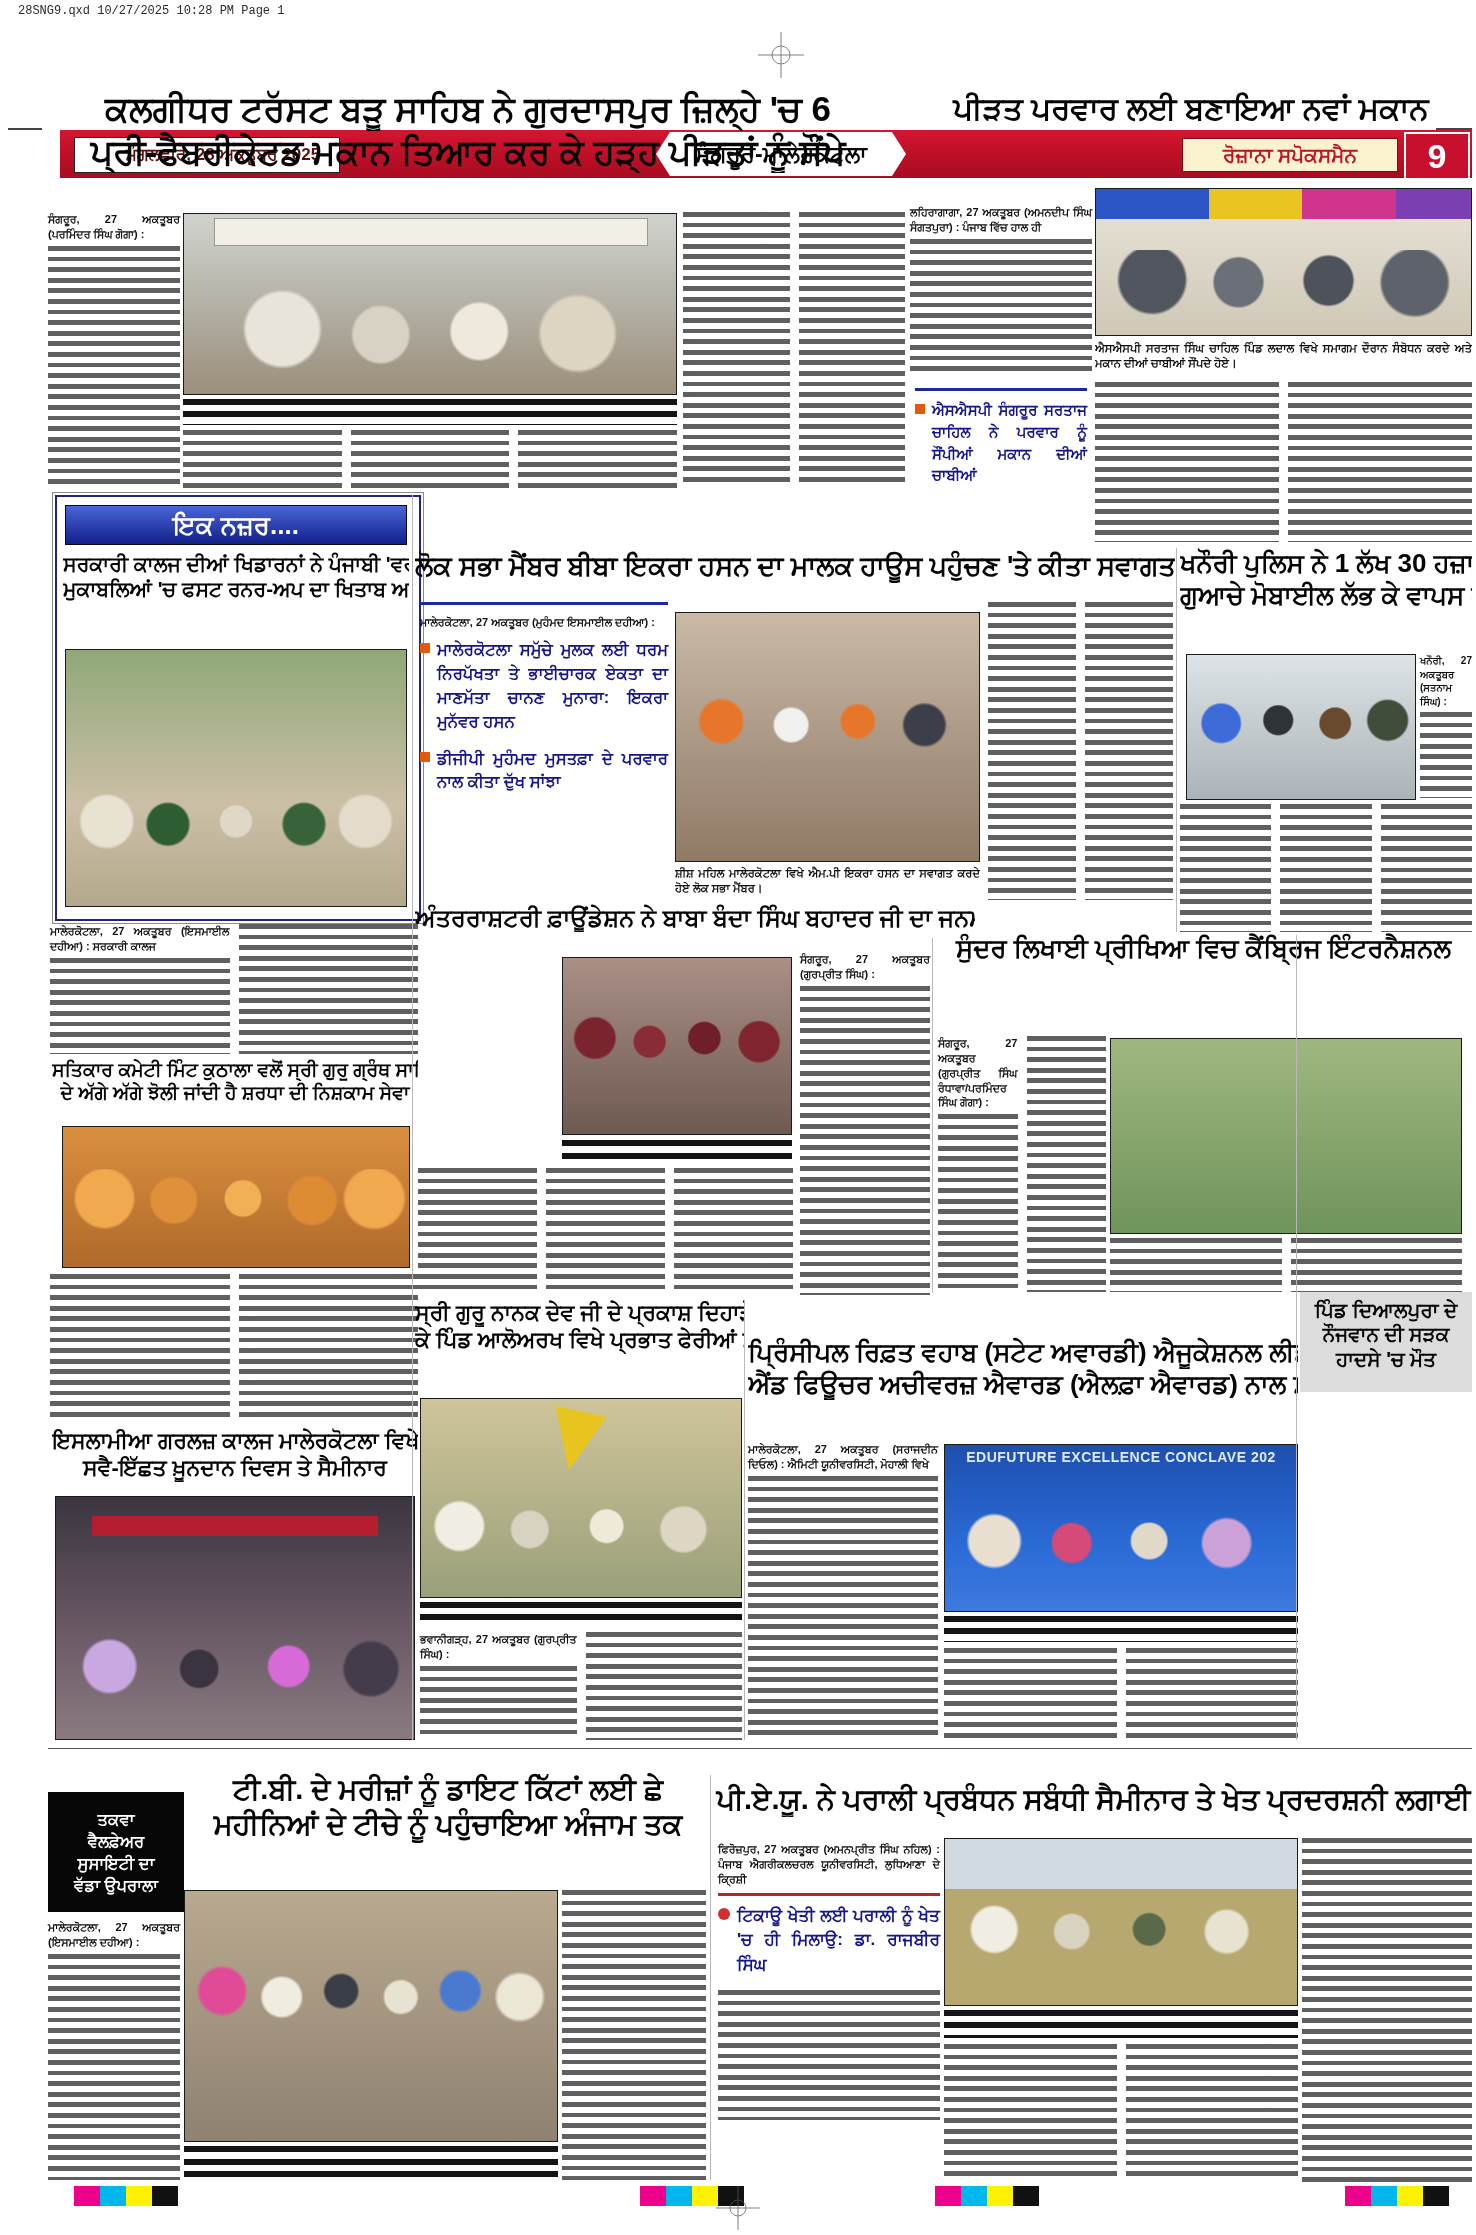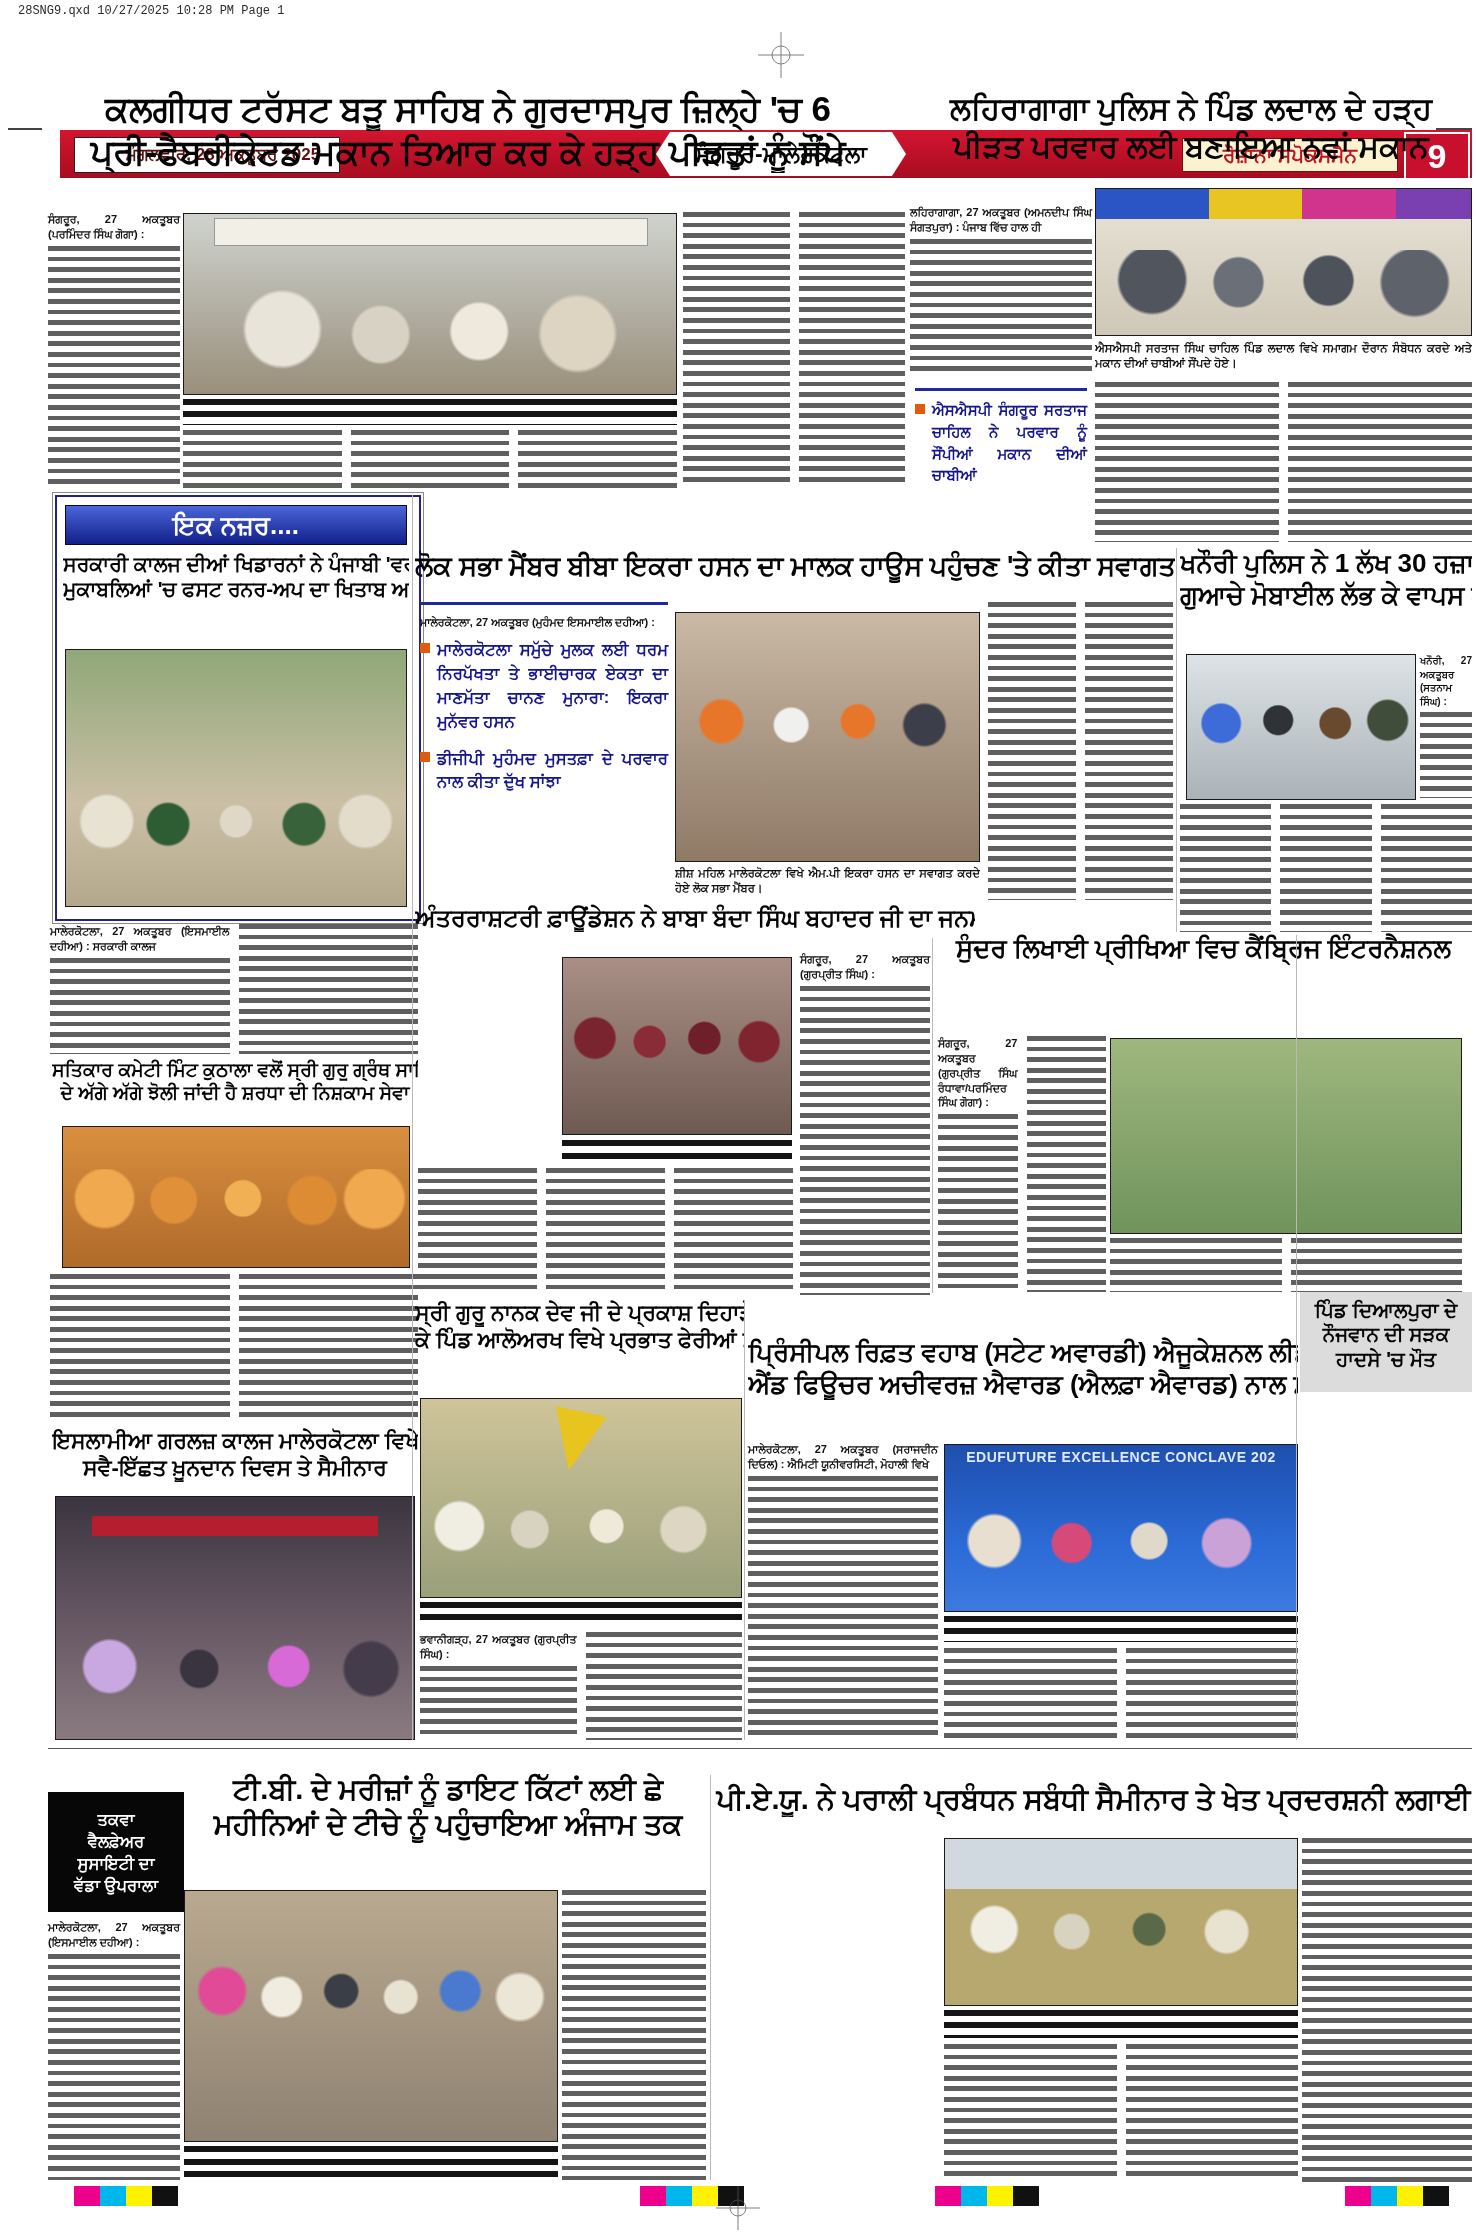--- a/index.html
+++ b/index.html
@@ -96,21 +96,20 @@
       </div>
       <div>
         <div class="gk"></div>
       </div>
       <div>
         <div class="gk"></div>
       </div>
   </div>
 
   <div class="abs hl" style="left:910px;top:90px;width:562px;font-size:31px;">
-    <div>ਲਹਿਰਾਗਾਗਾ ਪੁਲਿਸ ਨੇ ਪਿੰਡ ਲਦਾਲ ਦੇ ਹੜ੍ਹ</div>
     <div>ਪੀੜਤ ਪਰਵਾਰ ਲਈ ਬਣਾਇਆ ਨਵਾਂ ਮਕਾਨ</div>
   </div>
   <div class="abs cols" style="left:910px;top:205px;width:182px;height:172px;">
     <div>
         <p class="dl">ਲਹਿਰਾਗਾਗਾ, 27 ਅਕਤੂਬਰ (ਅਮਨਦੀਪ ਸਿੰਘ ਸੰਗਤਪੁਰਾ) : ਪੰਜਾਬ ਵਿੱਚ ਹਾਲ ਹੀ</p>
         <div class="gk"></div>
       </div>
   </div>
   <div class="photo" style="left:1095px;top:188px;width:377px;height:148px;background:linear-gradient(#e9e4d8,#cfc8b8);">
     <div style="position:absolute;left:0;top:0;width:100%;height:30px;background:linear-gradient(90deg,#2b54c4 0 30%,#e8c520 30% 55%,#d0348c 55% 80%,#7a3fb0 80%);"></div>
@@ -350,20 +349,30 @@
   <div class="abs gkc" style="left:184px;top:2146px;width:374px;height:32px;"></div>
   <div class="abs cols" style="left:562px;top:1890px;width:144px;height:290px;">
     <div>
         <div class="gk"></div>
       </div>
   </div>
 
   <div class="abs hl" style="left:715px;top:1782px;width:757px;font-size:29px;">
     <div>ਪੀ.ਏ.ਯੂ. ਨੇ ਪਰਾਲੀ ਪ੍ਰਬੰਧਨ ਸਬੰਧੀ ਸੈਮੀਨਾਰ ਤੇ ਖੇਤ ਪ੍ਰਦਰਸ਼ਨੀ ਲਗਾਈ</div>
   </div>
+  <div class="abs" style="left:718px;top:1842px;width:222px;height:340px;">
+    <p class="dl">ਫਿਰੋਜ਼ਪੁਰ, 27 ਅਕਤੂਬਰ (ਅਮਨਪ੍ਰੀਤ ਸਿੰਘ ਨਹਿਲ) : ਪੰਜਾਬ ਐਗਰੀਕਲਚਰਲ ਯੂਨੀਵਰਸਿਟੀ, ਲੁਧਿਆਣਾ ਦੇ ਕ੍ਰਿਸ਼ੀ</p>
+    <div style="border-top:3px solid #c02020;margin:6px 0;padding-top:8px;">
+      <div class="kitem">
+          <span class="bullet-dot"></span>
+        <span class="kick" style="font-size:17px;">ਟਿਕਾਊ ਖੇਤੀ ਲਈ ਪਰਾਲੀ ਨੂੰ ਖੇਤ 'ਚ ਹੀ ਮਿਲਾਉ: ਡਾ. ਰਾਜਬੀਰ ਸਿੰਘ</span>
+        </div>
+    </div>
+    <div class="gk" style="height:130px;"></div>
+  </div>
   <div class="photo" style="left:944px;top:1838px;width:354px;height:168px;background:linear-gradient(#cfd9df 0 30%,#b7a86f 30%);">
     <div style="position:absolute;left:0;bottom:0;width:100%;height:65%;background:radial-gradient(circle at 14% 30%, #f0ede2 0 7%, transparent 8%),radial-gradient(circle at 36% 32%, #d8d2c0 0 7%, transparent 8%),radial-gradient(circle at 58% 30%, #5a6a48 0 7%, transparent 8%),radial-gradient(circle at 80% 32%, #e8e2d0 0 7%, transparent 8%);"></div>
   </div>
   <div class="abs gkc" style="left:944px;top:2010px;width:354px;height:28px;"></div>
   <div class="abs cols" style="left:944px;top:2044px;width:354px;height:138px;">
     <div>
         <div class="gk"></div>
       </div>
       <div>
         <div class="gk"></div>

